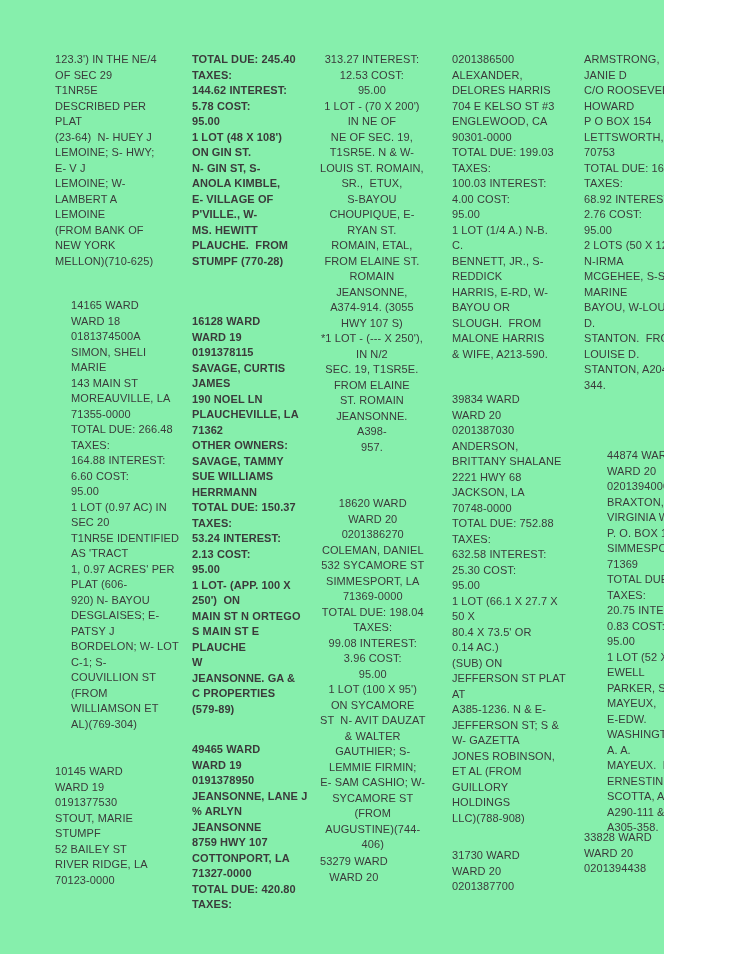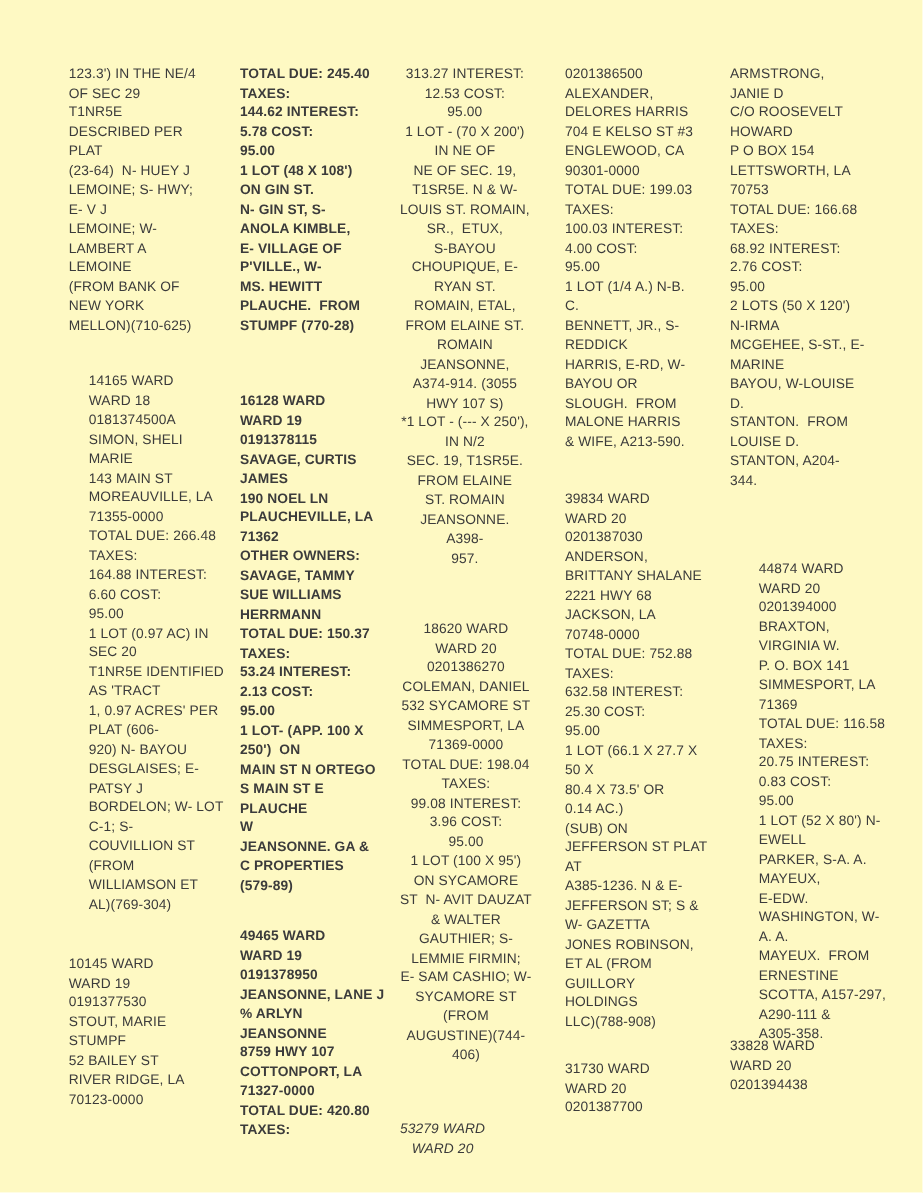--- a/index.html
+++ b/index.html
@@ -2,23 +2,23 @@
 <html><head>
 <meta charset="utf-8">
 <style>
   html, body {
     margin: 0;
     padding: 0;
     background: #ffffff;
   }
   .page {
     position: relative;
-    width: 738px;
+    width: 664px;
     height: 954px;
-    background: #fef9c3;
+    background: #86efac;
     overflow: hidden;
     font-family: "Liberation Sans", sans-serif;
   }
   .block {
     position: absolute;
     white-space: pre;
     font-size: 11px;
     line-height: 15.5px;
     color: #3b3b3b;
     letter-spacing: 0.1px;
@@ -31,21 +31,21 @@
   .c4 { left: 584px; }
   
   .c0.b0 { top: 52px; }
   .c0.b1 { top: 298px; margin-left: 16px; }
   .c0.b2 { top: 764px; }
   .c1.b0 { top: 52px; }
   .c1.b1 { top: 314px; }
   .c1.b2 { top: 742px; }
   .c2.b0 { top: 52px; }
   .c2.b1 { top: 480px; margin-top: 16px; }
-  .c2.b2 { top: 896px; font-style: italic; }
+  .c2.b2 { top: 854px; }
   .c3.b0 { top: 52px; }
   .c3.b1 { top: 392px; }
   .c3.b2 { top: 848px; }
   .c4.b0 { top: 52px; }
   .c4.b1 { top: 448px; margin-left: 23px; }
   .c4.b2 { top: 830px; }
 </style>
 </head>
 <body>
 

